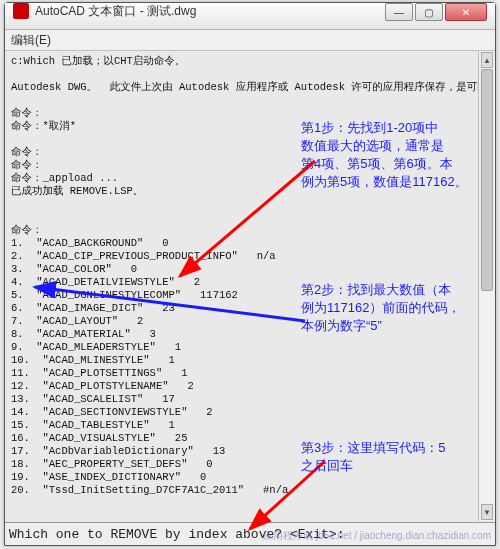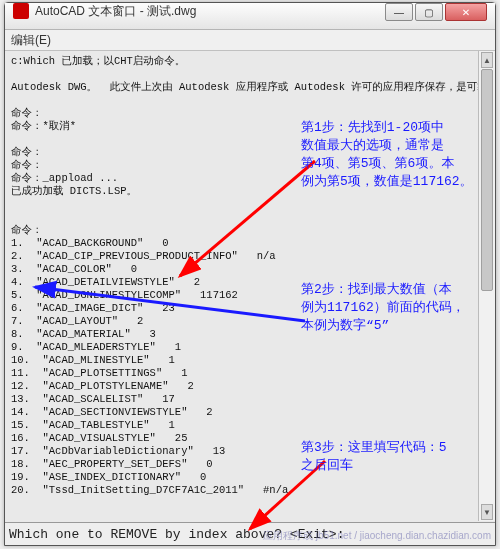--- a/index.html
+++ b/index.html
@@ -140,21 +140,21 @@
     display: flex;
     align-items: center;
     justify-content: center;
     color: #555;
   }
   .scrollbar-v .arrow.up { top: 1px; }
   .scrollbar-v .arrow.down { bottom: 1px; }
   
   .annot {
     position: absolute;
-    font-family: Liberation Mono, monospace;
+    font-family: Liberation Sans, sans-serif;
     font-size: 13px;
     line-height: 18px;
     color: #1a1aff;
     font-weight: 500;
     pointer-events: none;
   }
   svg.overlay {
     position: absolute;
     top: 0;
     left: 0;
@@ -192,21 +192,21 @@
     <div class="console-text"><span>c:Which 已加载；以CHT启动命令。</span>
 <span></span>
 <span>Autodesk DWG。  此文件上次由 Autodesk 应用程序或 Autodesk 许可的应用程序保存，是可靠的 DWG</span>
 <span></span>
 <span>命令：</span>
 <span>命令：*取消*</span>
 <span></span>
 <span>命令：</span>
 <span>命令：</span>
 <span>命令：_appload ...</span>
-<span>已成功加载 DICTS.LSP。</span>
+<span>已成功加载 REMOVE.LSP。</span>
 <span></span>
 <span></span>
 <span>命令：</span>
 <span id="dict-lines">1.  "ACAD_BACKGROUND"   0
 2.  "ACAD_CIP_PREVIOUS_PRODUCT_INFO"   n/a
 3.  "ACAD_COLOR"   0
 4.  "ACAD_DETAILVIEWSTYLE"   2
 5.  "ACAD_DGNLINESTYLECOMP"   117162
 6.  "ACAD_IMAGE_DICT"   23
 7.  "ACAD_LAYOUT"   2

